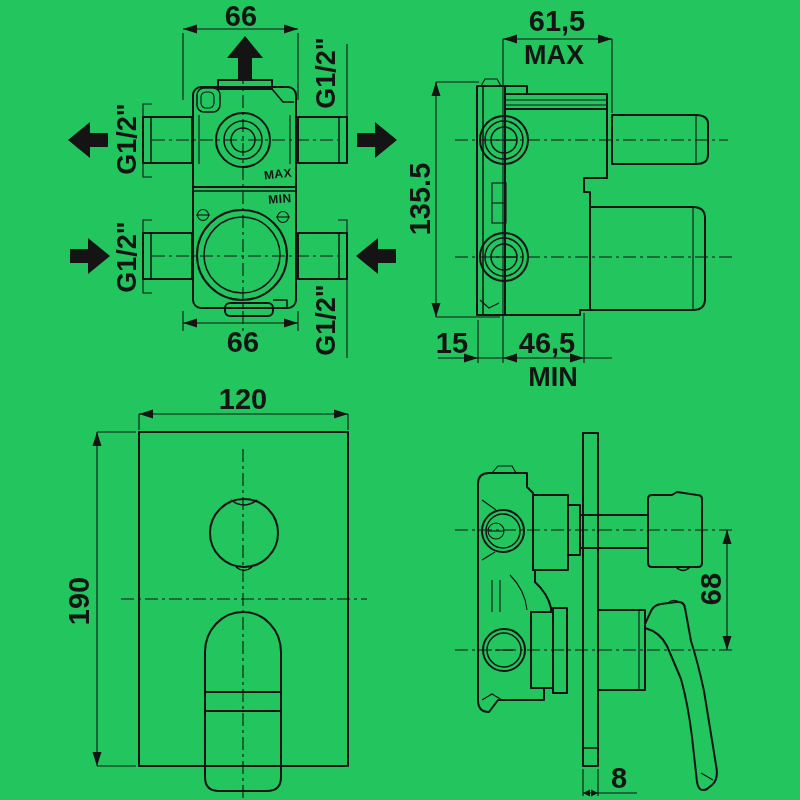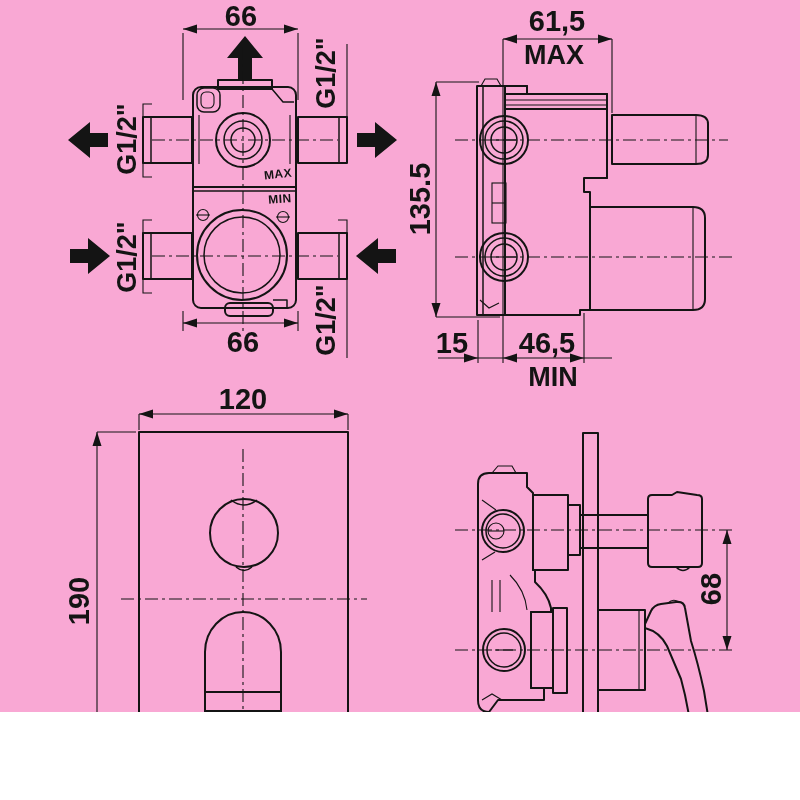--- a/index.html
+++ b/index.html
@@ -1,16 +1,16 @@
 <!DOCTYPE html>
 <html><head>
 <meta charset="utf-8">
 <style>
   html,body{margin:0;padding:0;background:#ffffff;}
-  .canvas{width:800px;height:712px;background:#f9a8d4;overflow:hidden;position:relative;}
+  .canvas{width:800px;height:800px;background:#22c55e;overflow:hidden;position:relative;}
   svg{display:block;}
   svg text{fill:#141414;font-family:"Liberation Sans","DejaVu Sans",sans-serif;font-weight:600;}
   .dim{font-size:29px;}
   .word{font-size:27px;}
   .cast{font-size:12px;font-weight:700;letter-spacing:.5px;}
   .ol{stroke:#141414;stroke-width:2;fill:none;stroke-linejoin:round;stroke-linecap:round;}
   .o15{stroke:#141414;stroke-width:1.5;fill:none;stroke-linejoin:round;}
   .thin{stroke:#141414;stroke-width:1.1;fill:none;}
   .cl{stroke:#141414;stroke-width:1.1;fill:none;stroke-dasharray:13 4 3 4;}
   .blk{fill:#141414;stroke:none;}

